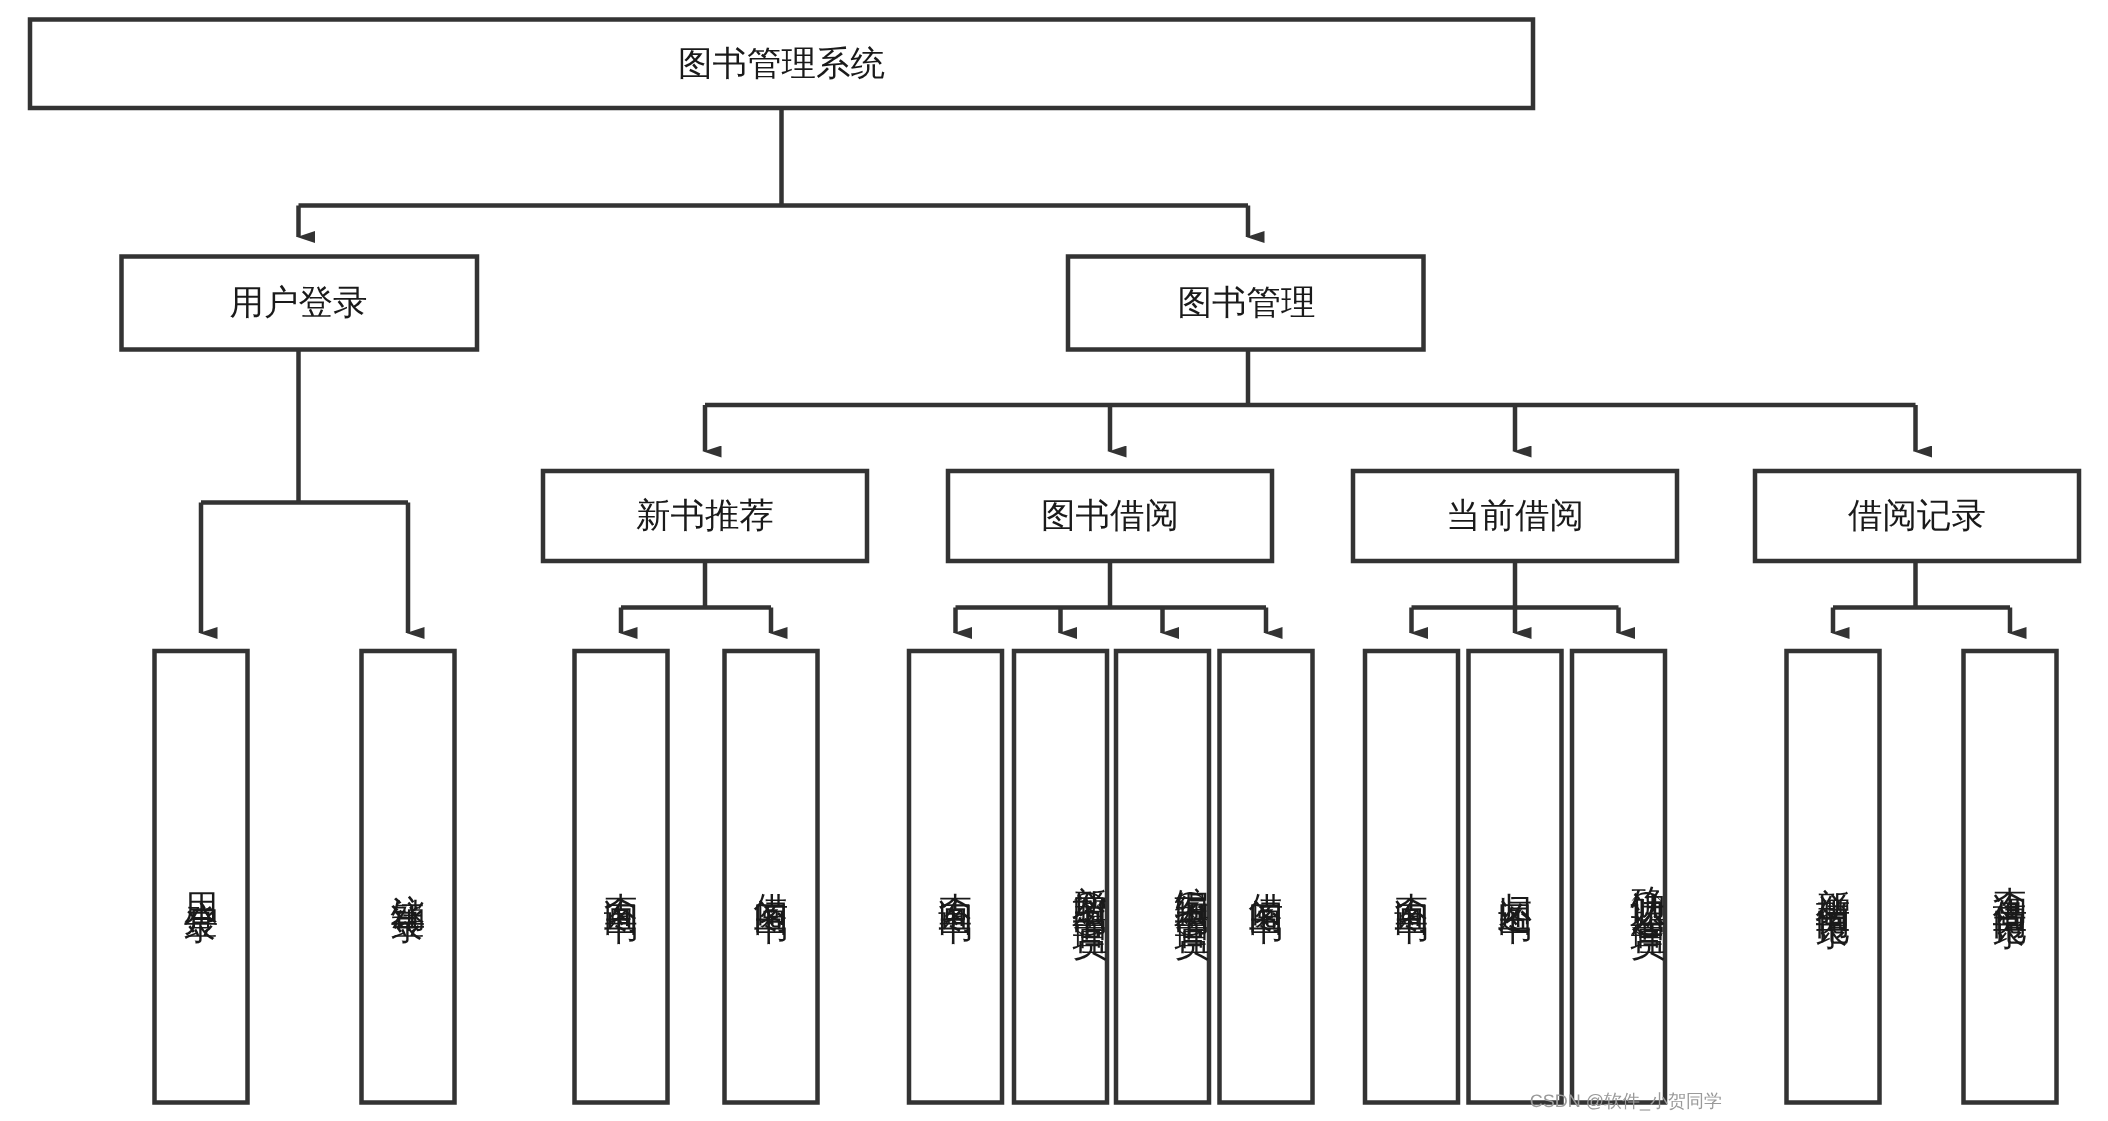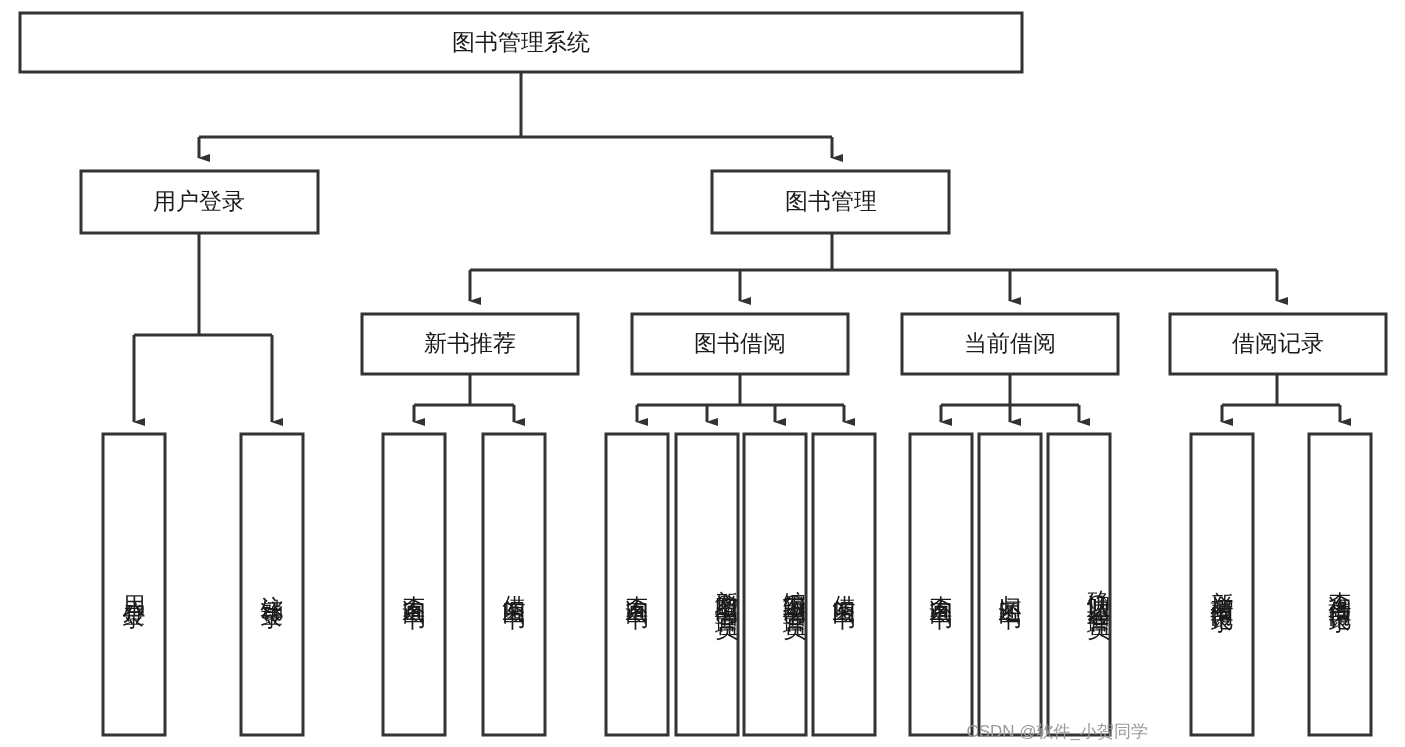--- a/index.html
+++ b/index.html
@@ -56,21 +56,21 @@
     align-items: center;
     justify-content: center;
     white-space: nowrap;
     user-select: none;
   }
   .watermark {
     position: absolute;
     right: 8px;
     bottom: 4px;
     font-family: "Liberation Sans", "DejaVu Sans", sans-serif;
-    font-size: 17px;
+    font-size: 12px;
     color: #9a9a9a;
     white-space: nowrap;
     user-select: none;
   }
 </style>
 </head>
 <body>
 
 <div id="diagram-root">
 

